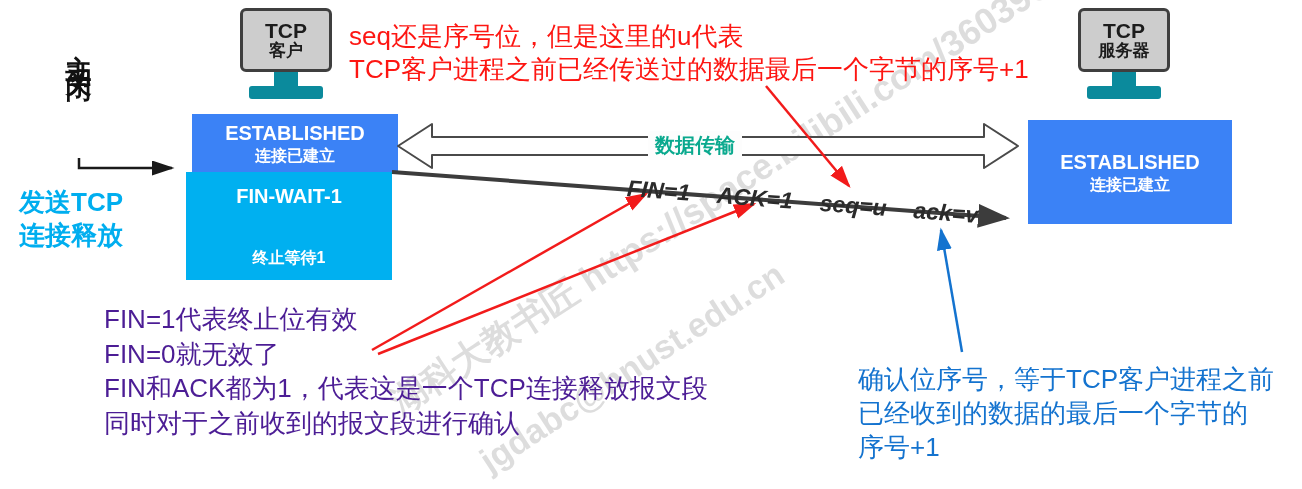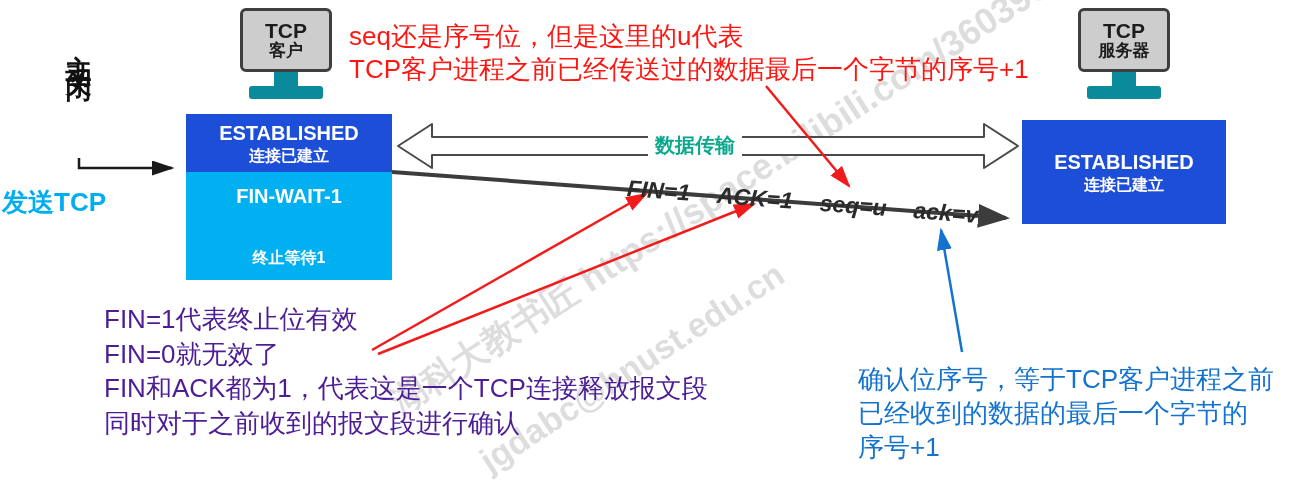--- a/index.html
+++ b/index.html
@@ -18,21 +18,21 @@
   .wm1 { left: 330px; top: 165px; font-size: 36px; transform: rotate(-33deg); }
   .wm2 { left: 455px; top: 348px; font-size: 34px; transform: rotate(-33deg); }
 
   
   .active-close {
     position: absolute; left: 62px; top: 34px;
     writing-mode: vertical-lr; text-orientation: upright;
     font-size: 26px; font-weight: bold; color: #111; letter-spacing: 7px;
   }
   .send-release {
-    position: absolute; left: 2px; top: 186px;
+    position: absolute; left: 19px; top: 186px;
     font-size: 26px; font-weight: bold; color: #00AEEF; line-height: 33px;
   }
 
   
   .device { position: absolute; width: 96px; text-align: center; }
   .device-client { left: 238px; top: 8px; }
   .device-server { left: 1076px; top: 8px; }
   .screen {
     width: 92px; height: 64px; margin: 0 auto;
     background: #cdcdcd; border: 3px solid #3f3f3f; border-radius: 6px;
@@ -43,21 +43,21 @@
   .screen .l2 { font-size: 17px; }
   .neck { width: 24px; height: 14px; background: #0b8a9c; margin: 0 auto; }
   .base { width: 74px; height: 13px; background: #0b8a9c; border-radius: 3px; margin: 0 auto; }
 
   
   .state-box {
     position: absolute; display: flex; flex-direction: column;
     align-items: center; justify-content: center;
     color: #fff; font-weight: bold; text-align: center; line-height: 1.25;
   }
-  .green { background: #1d4ed8; }
+  .green { background: #3b82f6; margin-left: 6px; }
   .blue  { background: #00B0F0; }
   .client-established { left: 186px; top: 114px; width: 206px; height: 58px; }
   .client-finwait     { left: 186px; top: 172px; width: 206px; height: 108px; gap: 39px; }
   .server-established { left: 1022px; top: 120px; width: 204px; height: 104px; }
   .state-en { font-size: 20px; }
   .state-zh { font-size: 16px; }
 
   
   svg.arrows { position: absolute; left: 0; top: 0; pointer-events: none; }
 
@@ -90,20 +90,21 @@
 
 <div class="canvas">
 
   <div class="wm wm1">湖科大教书匠 https://space.bilibili.com/3603964</div>
   <div class="wm wm2">jgdabc@hnust.edu.cn</div>
 
   <div class="active-close">主动关闭</div>
 
   <div class="send-release">
     <div>发送TCP</div>
+    <div>连接释放</div>
   </div>
 
   <div class="device device-client">
     <div class="screen">
       <div class="l1">TCP</div>
       <div class="l2">客户</div>
     </div>
     <div class="neck"></div>
     <div class="base"></div>
   </div>

